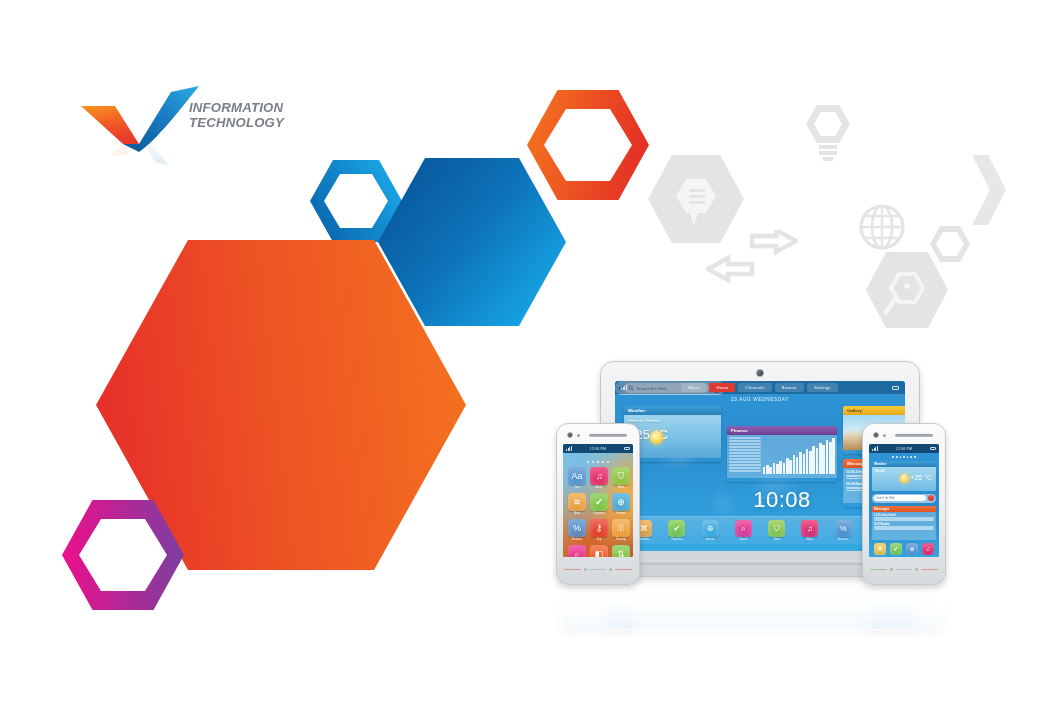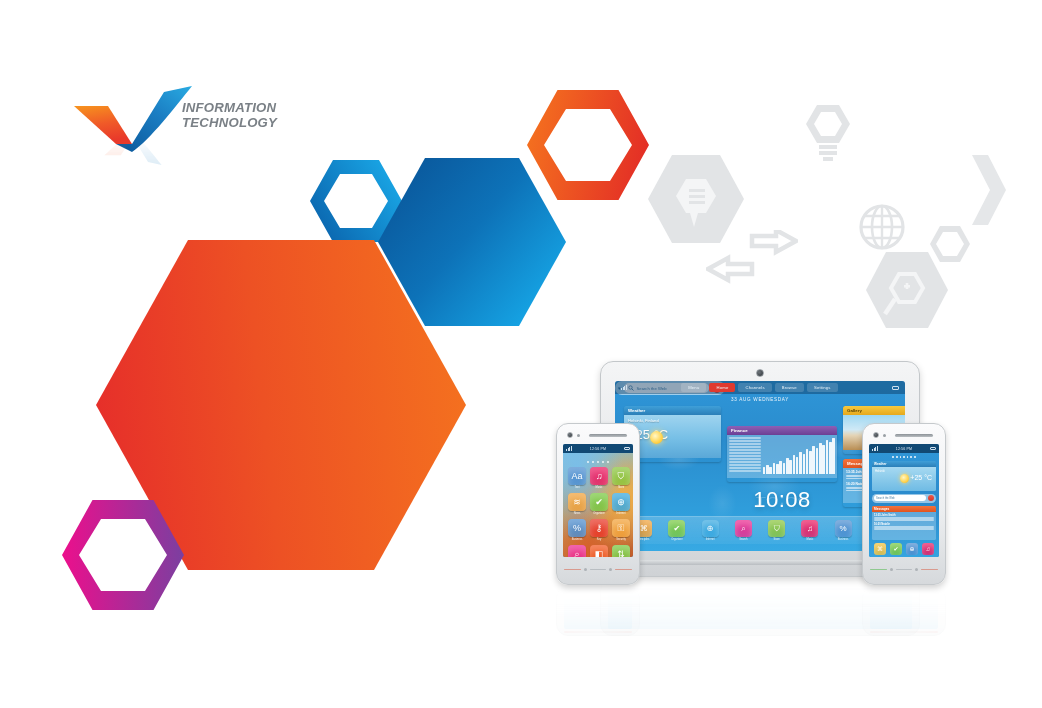--- a/index.html
+++ b/index.html
@@ -11,21 +11,21 @@
     overflow:hidden;
   }
   #stage {
     position:relative;
     width:1042px; height:708px;
     background:#ffffff;
   }
   .abs { position:absolute; }
 
   
-  #brand { left:72px; top:84px; width:240px; height:84px; }
+  #brand { left:79px; top:84px; width:240px; height:84px; }
   #brand-mark { position:absolute; left:0; top:0; width:122px; height:70px; }
   #brand-text {
     position:absolute; left:110px; top:16px;
     font-size:13.2px; font-weight:bold; font-style:italic;
     color:#7a8086; line-height:1.15; letter-spacing:.2px;
     white-space:pre-line;
   }
 
   
   .hex { position:absolute; }

